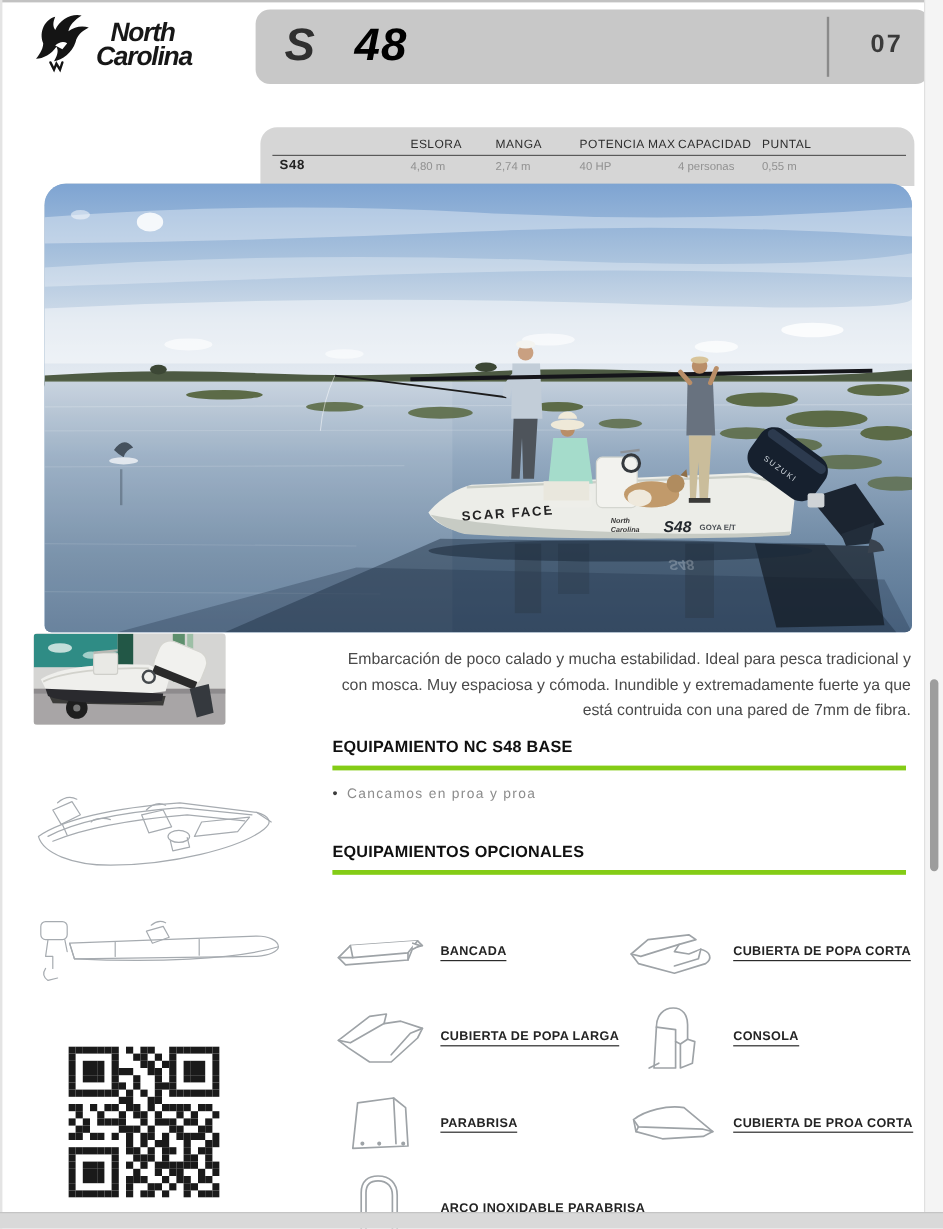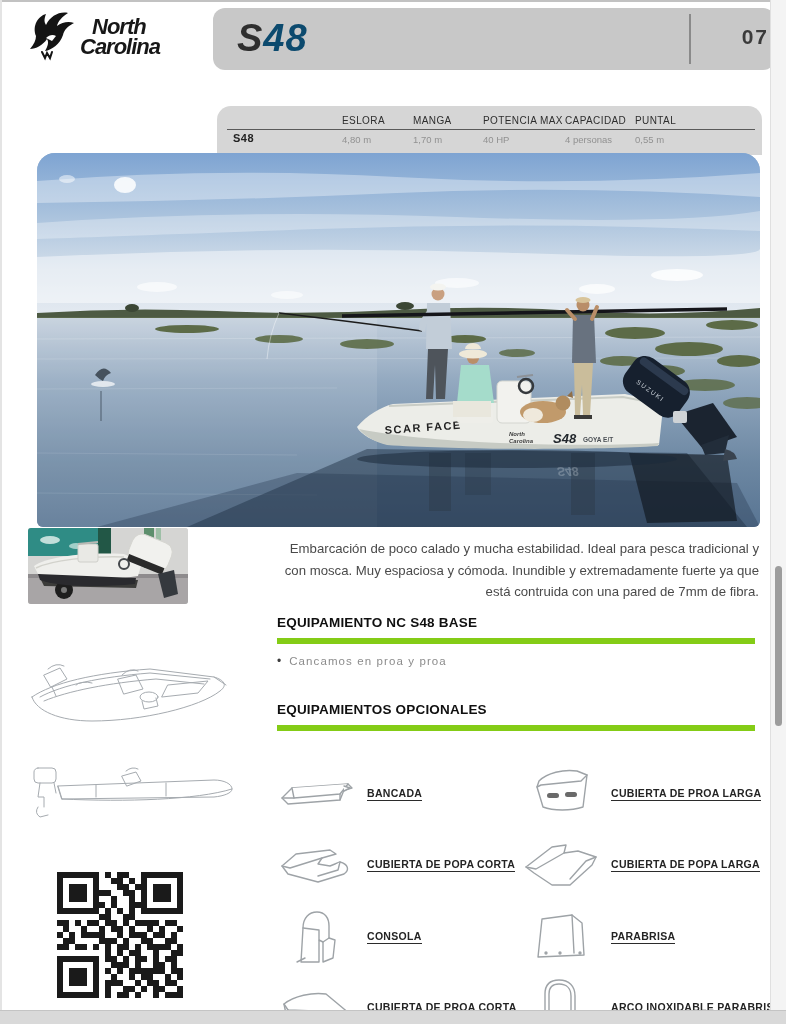--- a/index.html
+++ b/index.html
@@ -24,24 +24,24 @@
   }
   #brand-text .l1{font-size:22px;margin-left:12px;}
   #brand-text .l2{font-size:22px;margin-top:-2px;border-bottom:0;}
   #header-bar{
     top:8px;left:213px;width:562px;height:62px;background:#c8c8c8;border-radius:12px;
   }
   #model-title{
     position:absolute;left:24px;top:9px;font-size:38px;font-weight:900;font-style:italic;
     letter-spacing:1px;color:#2f2f2f;
   }
-  #model-title .num{color:#0c4a6e;}
+  #model-title .num{color:#000000;margin-left:32px;}
   #header-divider{position:absolute;left:476px;top:6px;width:2px;height:50px;background:#8a8a8a;}
   #page-number{
-    position:absolute;left:496px;top:17px;width:60px;text-align:right;
+    position:absolute;left:496px;top:17px;width:60px;text-align:center;
     font-size:21px;font-weight:800;color:#3a3a3a;letter-spacing:2px;
   }
   
   #spec-panel{top:106px;left:217px;width:545px;height:49px;background:#d6d6d6;border-radius:14px 14px 0 0;}
   .spec-col{position:absolute;top:0;}
   .spec-col .lab{font-size:10px;font-weight:400;color:#2e2e2e;letter-spacing:.4px;position:absolute;top:9px;white-space:nowrap;}
   .spec-col .val{font-size:9.5px;color:#919191;position:absolute;top:28px;white-space:nowrap;}
   #spec-rule{position:absolute;left:10px;top:23px;width:528px;height:1px;background:#5a5a5a;}
   #spec-row-label{position:absolute;left:16px;top:26px;font-size:11px;font-weight:800;color:#232323;letter-spacing:.5px;}
   
@@ -50,21 +50,21 @@
   #thumb-photo{top:528px;left:28px;width:160px;height:76px;border-radius:3px;overflow:hidden;background:#d8d8d6;}
   #line-drawing-1{top:645px;left:18px;width:222px;height:88px;}
   #line-drawing-2{top:762px;left:26px;width:214px;height:64px;}
   #qr-code{top:872px;left:57px;width:126px;height:126px;}
   
   #description{
     top:538px;left:277px;width:482px;font-size:13.2px;line-height:21.5px;color:#4a4a4a;text-align:right;
   }
   .section-title{
     left:277px;width:478px;font-size:13.5px;font-weight:800;color:#101010;letter-spacing:.2px;
-    padding-bottom:8px;border-bottom:6px solid #84cc16;
+    padding-bottom:8px;border-bottom:4px solid #84cc16;
   }
   #base-title{top:615px;}
   #base-items{top:654px;left:277px;}
   .bullet-item{font-size:11.5px;color:#8c8c8c;letter-spacing:1.1px;}
   .bullet-item::before{content:"•";color:#3c3c3c;margin-right:8px;font-size:12px;letter-spacing:0;}
   #optional-title{top:702px;}
   #optional-grid{
     top:758px;left:277px;width:486px;display:grid;grid-template-columns:244px 242px;grid-auto-rows:71.5px;
   }
   .opt-item{display:flex;align-items:center;}
@@ -103,21 +103,21 @@
 
 <div class="abs" id="spec-panel">
   <div id="spec-rule"></div>
   <div id="spec-row-label">S48</div>
   <div class="spec-col" style="left:125px;">
     <span class="lab">ESLORA</span>
     <span class="val">4,80 m</span>
   </div>
   <div class="spec-col" style="left:196px;">
     <span class="lab">MANGA</span>
-    <span class="val">1,70 m</span>
+    <span class="val">2,74 m</span>
   </div>
   <div class="spec-col" style="left:266px;">
     <span class="lab">POTENCIA MAX</span>
     <span class="val">40 HP</span>
   </div>
   <div class="spec-col" style="left:348px;">
     <span class="lab">CAPACIDAD</span>
     <span class="val">4 personas</span>
   </div>
   <div class="spec-col" style="left:418px;">
@@ -622,33 +622,20 @@
         <path d="M14,14 L16,24 L62,20 L70,10"></path>
         <path d="M4,24 L16,24"></path>
             <path d="M62,20 L62,26"></path>
         <path d="M66,12 l6,2 l-6,3"></path>
       </g>
         </svg>
     </span>
     <span class="opt-label">BANCADA</span>
   </div>
 
-  <div class="opt-item">
-    <span class="opt-icon">
-      <svg width="64" height="54" viewBox="0 0 64 54">
-          <g class="icon-ln">
-        <path d="M10,14 C18,6 34,2 48,4 L58,8 L54,40 C42,44 24,44 14,40 L8,20 Z"></path>
-        <path d="M8,20 L12,18 L52,14 L58,8"></path>
-        <rect x="18" y="26" width="12" height="5" rx="2.5" fill="#6a6a6a" stroke="none"></rect>
-        <rect x="36" y="25" width="12" height="5" rx="2.5" fill="#6a6a6a" stroke="none"></rect>
-      </g>
-        </svg>
-    </span>
-    <span class="opt-label">CUBIERTA DE PROA LARGA</span>
-  </div>
 
   <div class="opt-item">
     <span class="opt-icon">
       <svg width="78" height="42" viewBox="0 0 78 42">
           <g class="icon-ln">
         <path d="M4,22 L18,10 L52,6 L58,10 L44,14 L40,20 L52,22 L62,18 C70,20 72,26 66,30 L40,38 L10,30 Z"></path>
         <path d="M4,22 L12,24 L44,14"></path>
         <path d="M62,18 L60,26 L40,32"></path>
       </g>
         </svg>

